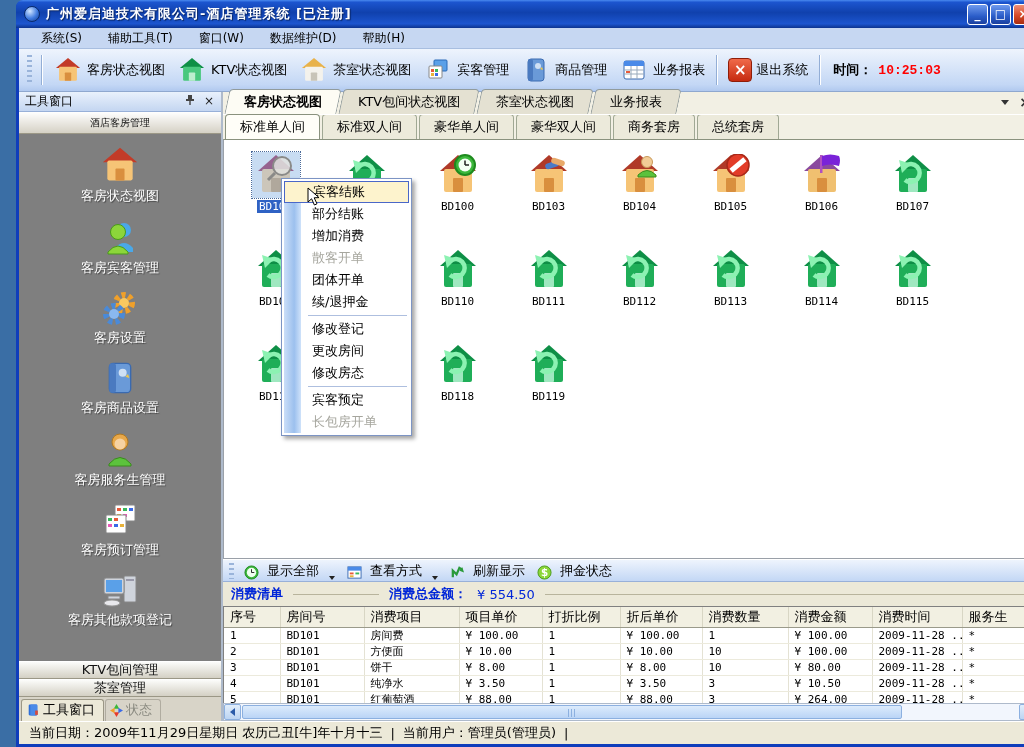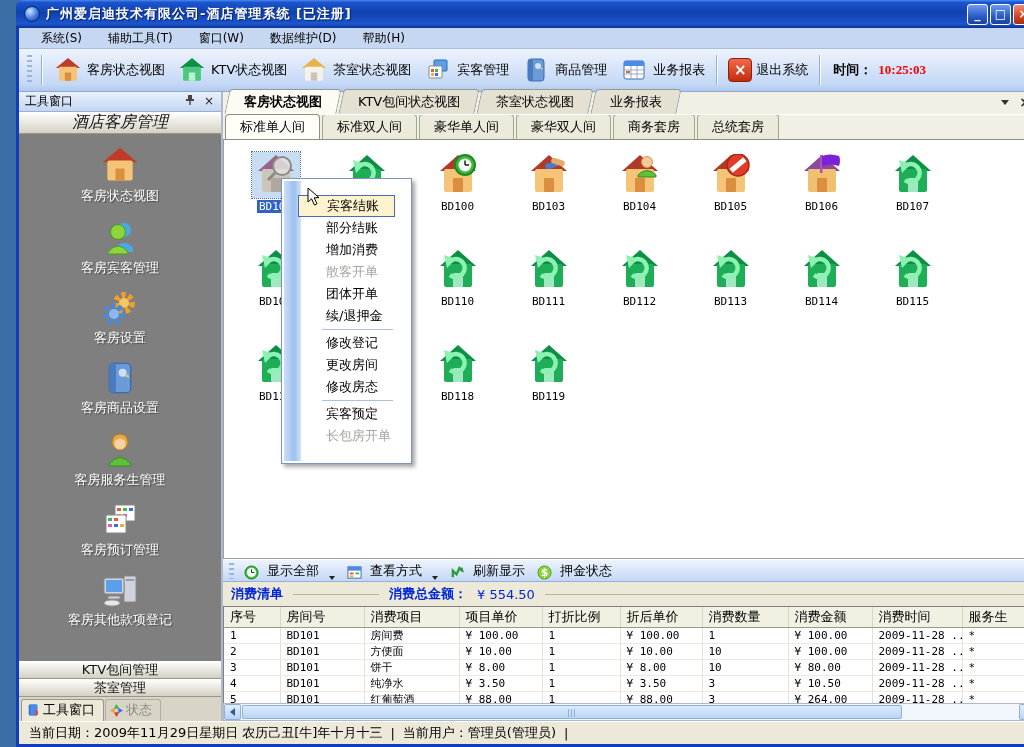--- a/index.html
+++ b/index.html
@@ -32,35 +32,35 @@
     background:linear-gradient(180deg,#eef4fd,#c3d7f5 85%,#b1c9ef);
     border-bottom:1px solid #8fa8cf; display:flex; align-items:center; padding:0 4px; }
   .gripper { width:5px; height:30px; margin:0 4px;
     background:repeating-linear-gradient(180deg,#9ab4da 0 2px,transparent 2px 5px); }
   .tbtn { display:flex; align-items:center; gap:4px; padding:3px 6px; border-radius:3px; }
   .tbtn .lbl { font-size:13px; color:#000; }
   .tsep { width:1px; height:30px; background:#93aed6; margin:0 5px; box-shadow:1px 0 0 #fff; }
   .ticon { width:30px; height:30px; display:flex; align-items:center; justify-content:center; }
   .time-panel { display:flex; align-items:center; gap:6px; padding:0 8px; }
   .time-label { font-size:13px; font-weight:bold; }
-  .time-value { font-size:13px; font-weight:bold; color:#f00; font-family:Liberation Serif, serif; }
+  .time-value { font-size:13px; font-weight:bold; color:#f00; font-family:Liberation Mono, monospace; }
   .exit-icon { width:24px; height:24px; background:linear-gradient(180deg,#f06a4a,#c62a10); border:1px solid #8f1d08;
     border-radius:4px; color:#fff; font-weight:bold; font-size:15px; line-height:22px; text-align:center; }
 
   
   .body { position:absolute; left:0; top:89px; width:1018px; height:629px; display:flex; }
 
   
   .sidebar { width:204px; display:flex; flex-direction:column; border-right:2px solid #aebacb; background:#7f7f7f; }
   .sb-header { height:20px; background:linear-gradient(180deg,#e9f1fc,#c4d6f1); border-bottom:1px solid #98b0d8;
     display:flex; align-items:center; padding:0 4px 0 6px; color:#000; }
   .sb-header .sb-title { flex:1; }
   .sb-hbtn { width:16px; height:15px; text-align:center; line-height:14px; color:#222; font-size:12px; }
   .sb-section { height:22px; background:linear-gradient(180deg,#ffffff,#d5d1c5); border-bottom:1px solid #9b9786;
-    display:flex; align-items:center; justify-content:center; color:#111; font-size:16px;font-style:italic; }
+    display:flex; align-items:center; justify-content:center; color:#111; font-size:10px; }
   .sb-body { flex:1; display:flex; flex-direction:column; align-items:center; padding-top:12px; overflow:hidden; }
   .sb-item { display:flex; flex-direction:column; align-items:center; gap:3px; margin-bottom:13px; }
   .sb-item .txt { color:#fff; font-size:13px; text-shadow:1px 1px 1px #444; white-space:nowrap; }
   .sb-footbar { height:18px; background:linear-gradient(180deg,#fcfcfa,#d4d0c4); border-top:1px solid #fff;
     border-bottom:1px solid #9b9786; display:flex; align-items:center; justify-content:center; font-size:13px; color:#111; }
   .sb-tabs { height:24px; background:#d8d4c8; display:flex; align-items:flex-end; padding-left:2px; gap:1px; }
   .sb-tab { display:flex; align-items:center; gap:3px; padding:2px 8px 3px 4px; height:22px;
     border:1px solid #9b9786; border-bottom:none; border-radius:3px 3px 0 0; background:#ece9d8; font-size:13px; }
   .sb-tab.inactive { background:#d8d4c8; color:#8a8a80; border-color:#b0aca0; }
 
@@ -83,21 +83,21 @@
   .content { flex:1; background:#fff; border:1px solid #9aa0a8; border-top:1px solid #8a927e; position:relative; overflow:hidden; }
   .room-grid { display:flex; flex-wrap:wrap; padding:8px 0 0 6px; width:740px; }
   .room-cell { width:91px; height:95px; display:flex; flex-direction:column; align-items:center; padding-top:4px; }
   .icon-wrap { width:48px; height:46px; display:flex; align-items:center; justify-content:center; }
   .icon-wrap.sel { background:#c8dcf2; outline:1px dotted #4a6a9a; }
   .room-label { margin-top:2px; font-family:"DejaVu Sans Mono",monospace; font-size:11px; color:#000; padding:0 2px; }
   .room-label.sel { background:#2f62c4; color:#fff; outline:1px dotted #fff; }
 
   
   .ctx-menu { position:absolute; left:262px; top:175px; width:131px; background:#fff;
-    border:1px solid #7c94c4; box-shadow:3px 3px 4px rgba(0,0,0,.35); padding:16px; z-index:10; }
+    border:1px solid #7c94c4; box-shadow:3px 3px 4px rgba(0,0,0,.35); padding:2px; z-index:10; }
   .ctx-strip { position:absolute; left:2px; top:2px; bottom:2px; width:17px;
     background:linear-gradient(90deg,#cBdef8,#9cc0ee 60%,#cfe2fa); }
   .ctx-item { position:relative; height:22px; line-height:21px; padding-left:28px; font-size:13px; color:#000; }
   .ctx-item.highlighted { background:#fdf3cd; border:1px solid #4a67c8; line-height:19px; }
   .ctx-item.disabled { color:#a6a69e; }
   .ctx-sep { position:relative; height:5px; }
   .ctx-sep::after { content:""; position:absolute; left:24px; right:2px; top:2px; border-top:1px solid #aebfdf; }
 
   .cursor-arrow { position:absolute; z-index:20; }
 

